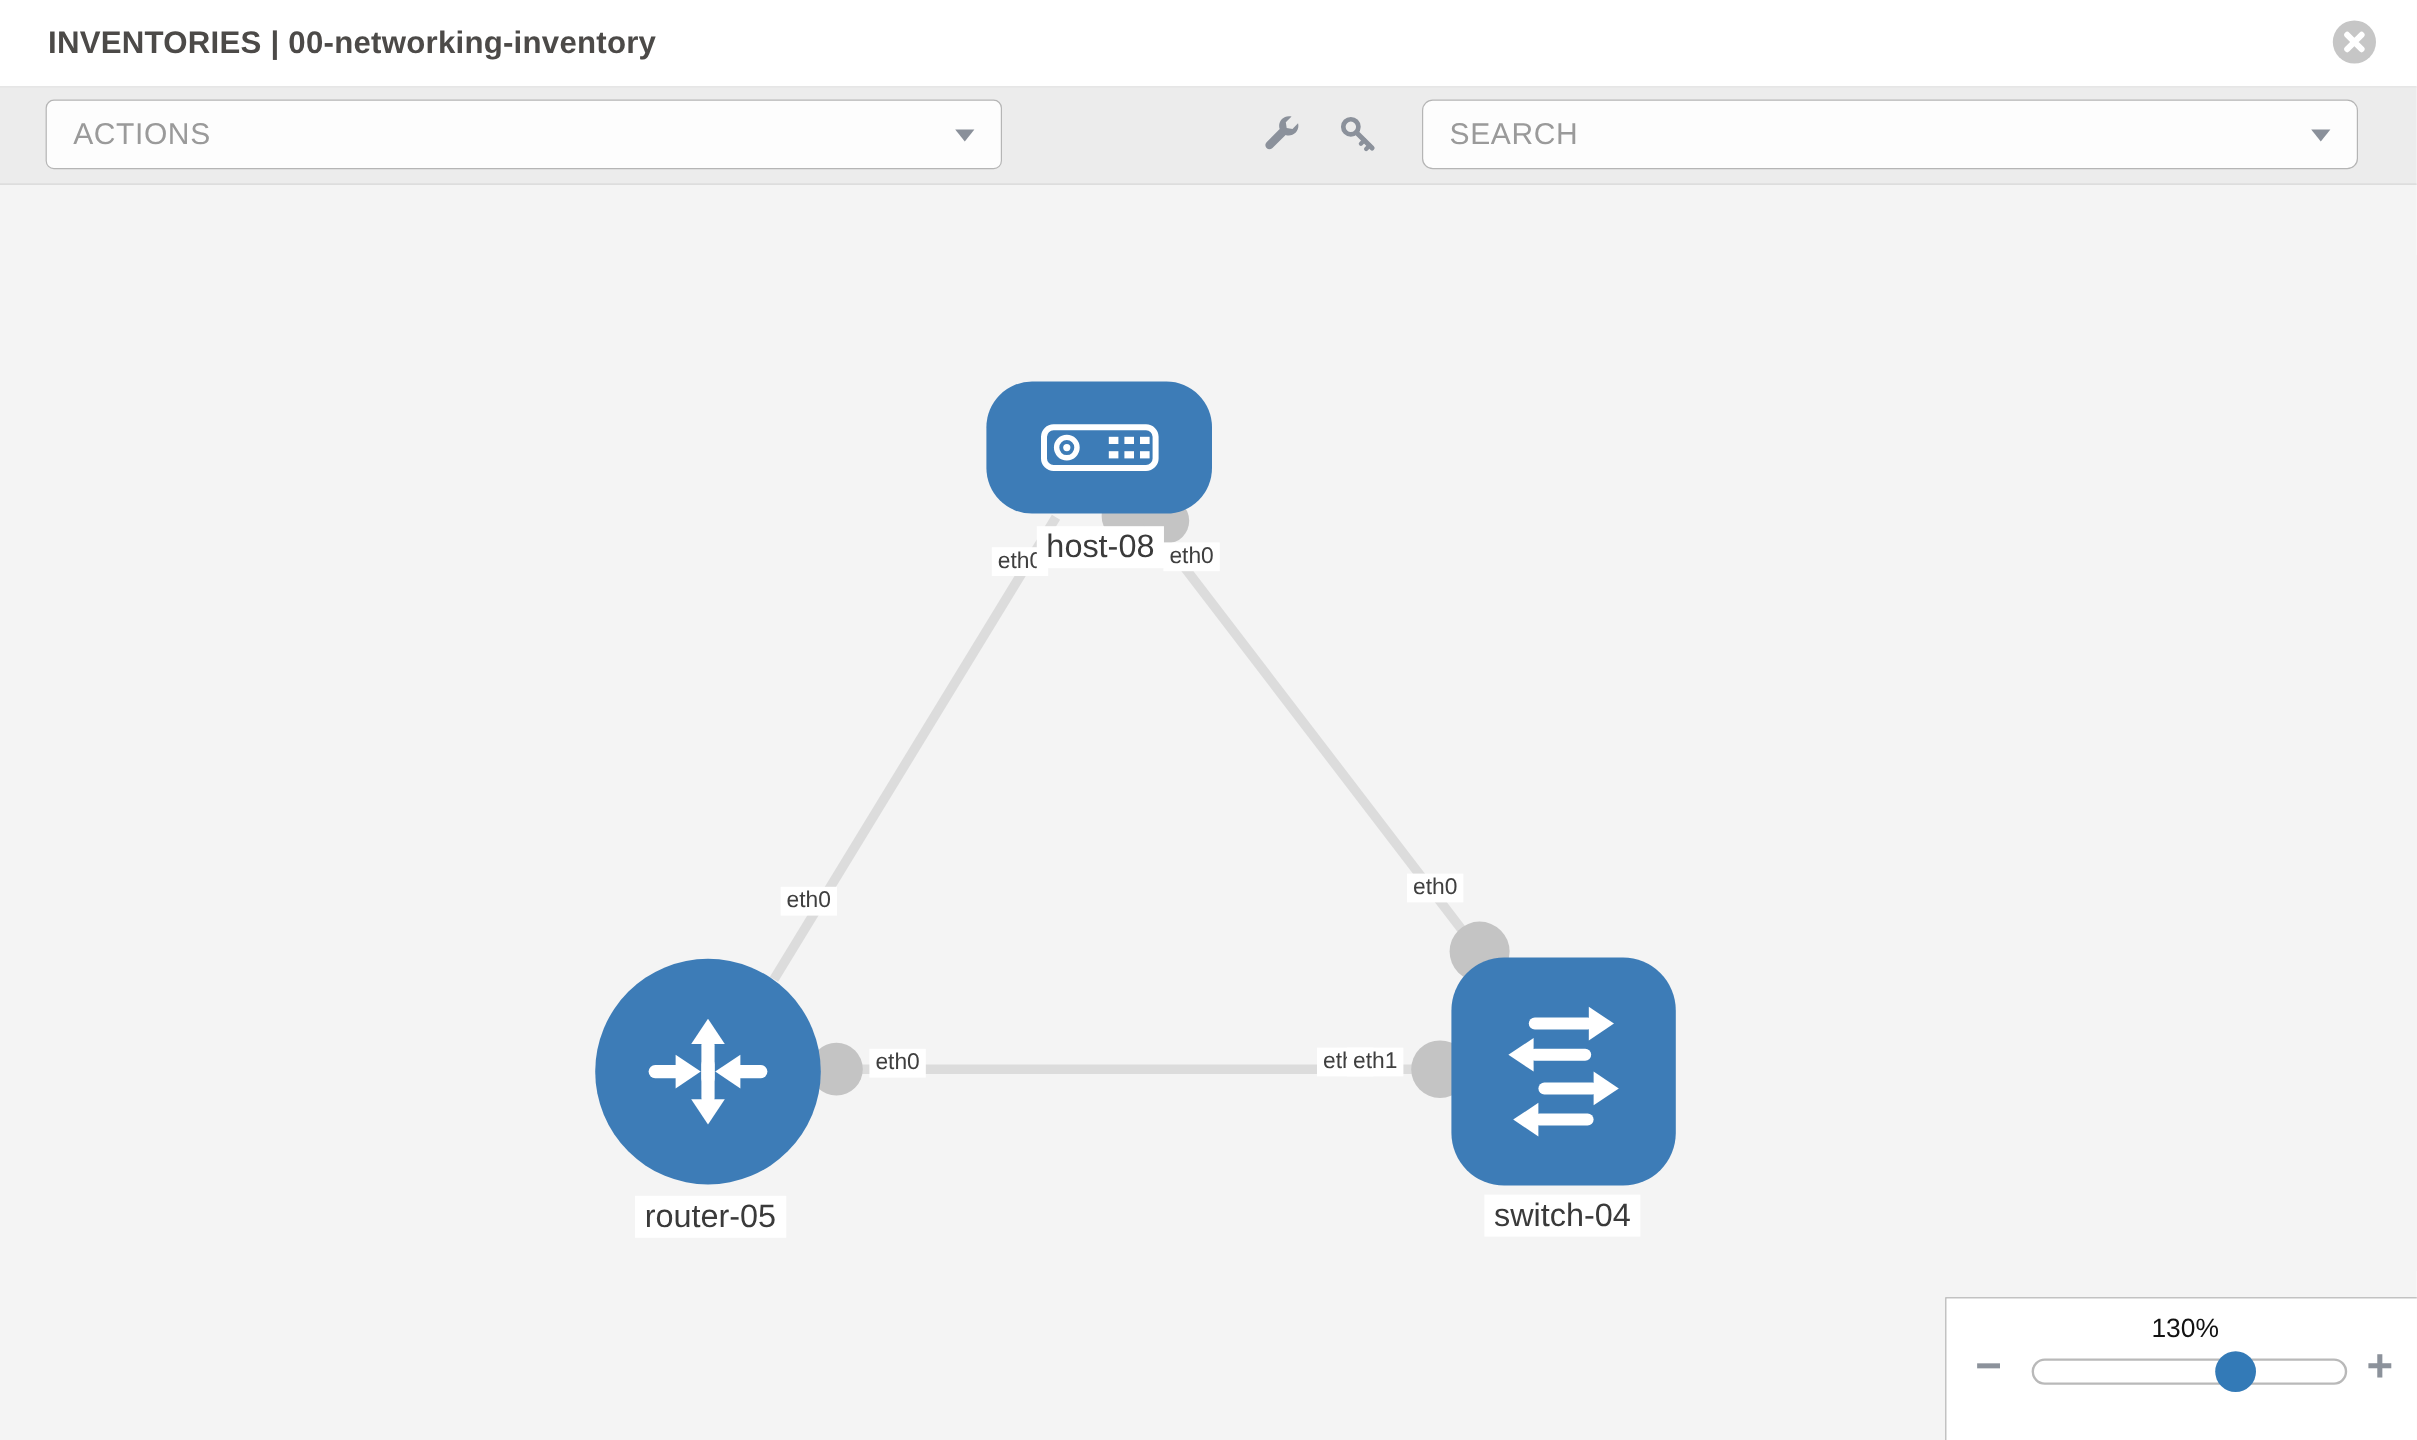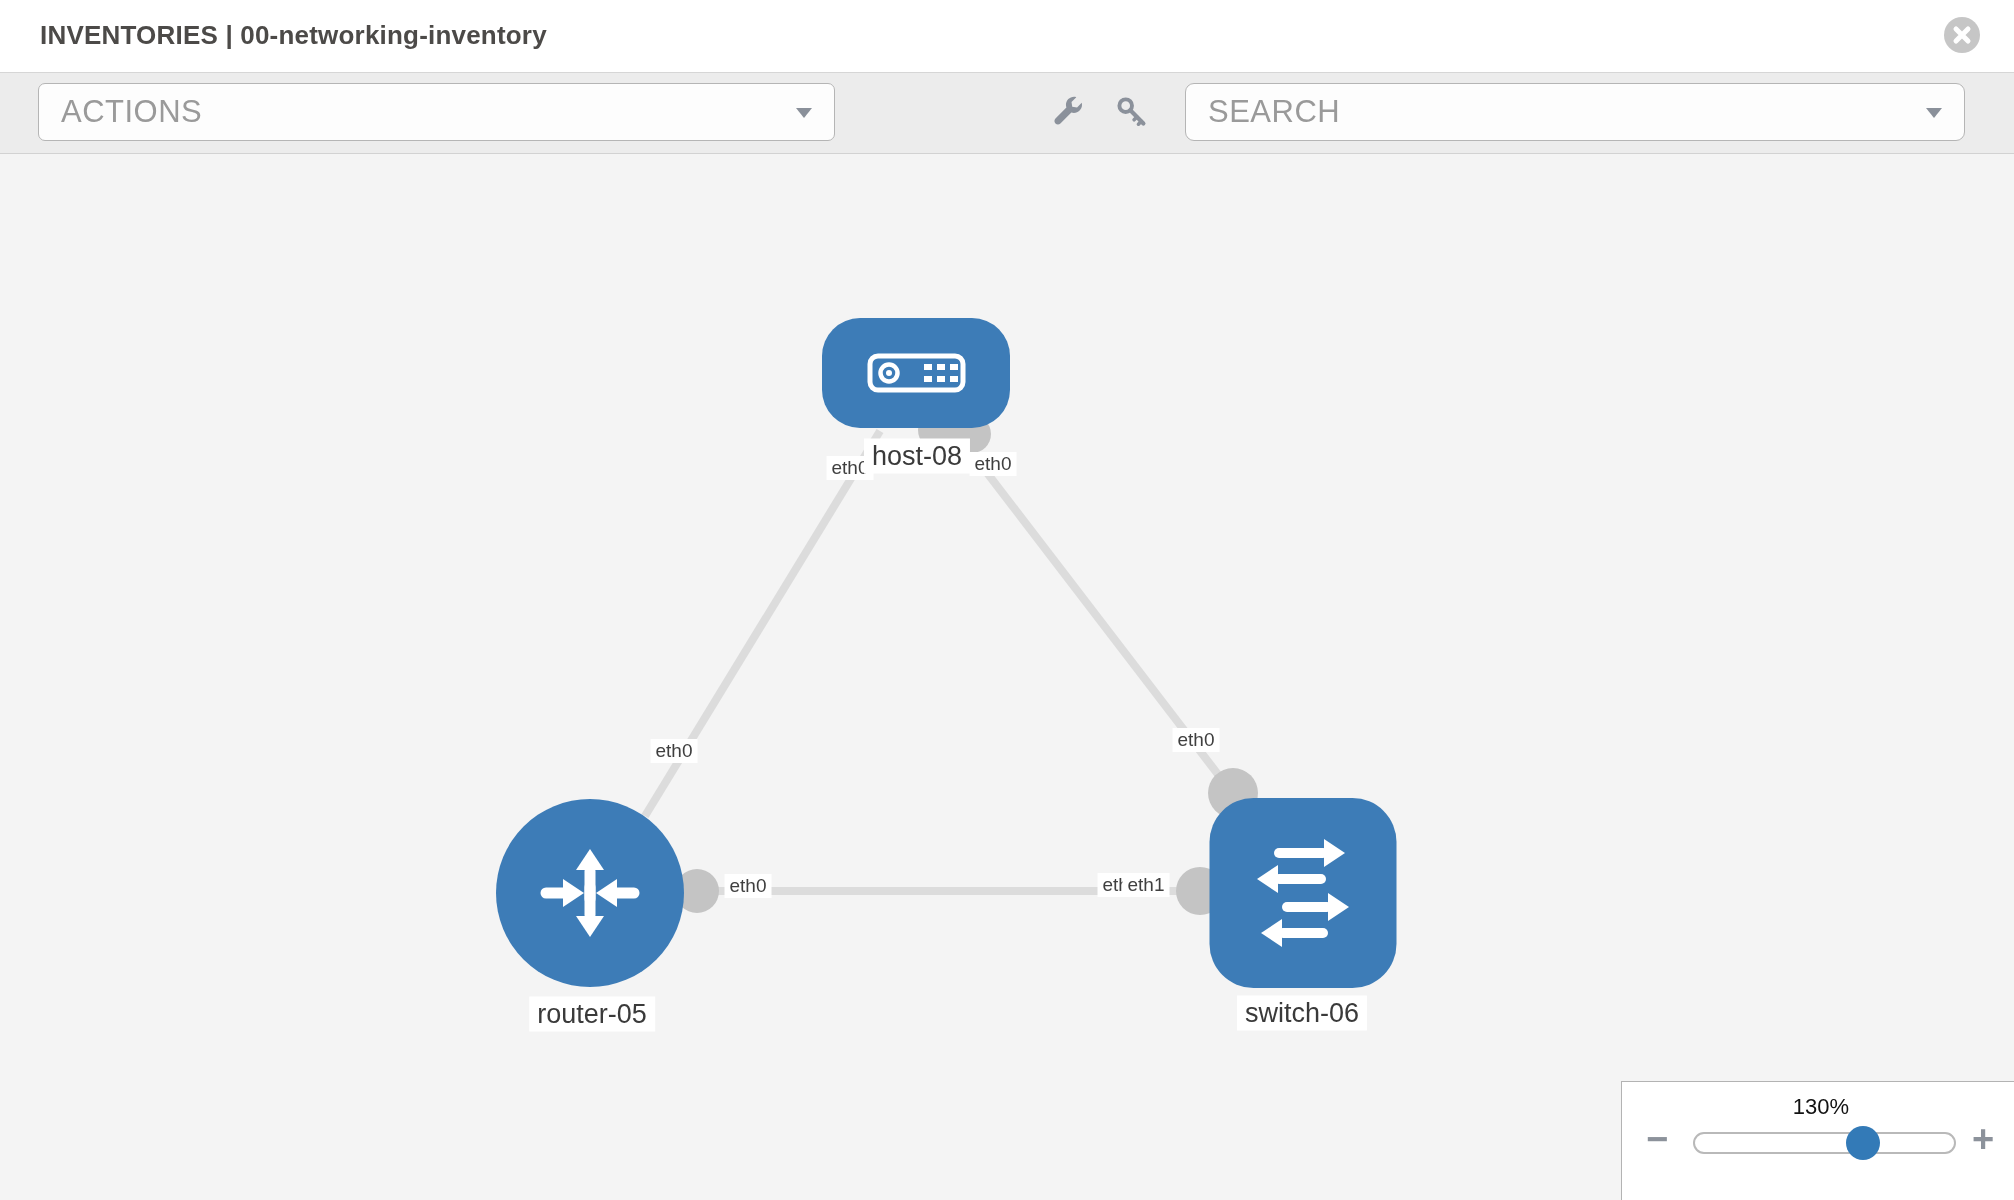--- a/index.html
+++ b/index.html
@@ -31,21 +31,21 @@
   }
   .select{
     position:absolute;top:10px;height:58px;background:#fdfdfd;
     border:1px solid #b5b5b5;border-radius:7px;box-sizing:border-box;
     cursor:pointer;
   }
   .select-actions{left:38px;width:797px;}
   .select-search{left:1185px;width:780px;border-radius:9px;}
   .select .lbl{
     position:absolute;left:22px;top:0;line-height:56px;
-    font-size:31px;color:#9a9a9a;letter-spacing:.5px;
+    font-size:25px;color:#9a9a9a;letter-spacing:.5px;
   }
   .caret{
     position:absolute;right:22px;top:50%;margin-top:-4px;width:0;height:0;
     border-left:8px solid transparent;border-right:8px solid transparent;
     border-top:10px solid #8a909a;
   }
   .tool-btn{
     position:absolute;top:19px;width:42px;height:42px;border:none;
     background:transparent;padding:0;cursor:pointer;
   }
@@ -192,21 +192,21 @@
     <div id="labels">
         <span class="if-label" style="left: 850px; top: 314px;">eth0</span>
         <span class="if-label" style="left: 993px; top: 310px;">eth0</span>
         <span class="if-label" style="left: 674px; top: 597px;">eth0</span>
         <span class="if-label" style="left: 1196px; top: 586px;">eth0</span>
         <span class="if-label" style="left: 748px; top: 732px;">eth0</span>
         <span class="if-label" style="left: 1121px; top: 731px;">eth0</span>
         <span class="if-label" style="left: 1146px; top: 731px;">eth1</span>
         <span class="node-label" style="left: 917px; top: 302px;">host-08</span>
         <span class="node-label" style="left: 592px; top: 860px;">router-05</span>
-        <span class="node-label" style="left: 1302px; top: 859px;">switch-06</span>
+        <span class="node-label" style="left: 1302px; top: 859px;">switch-04</span>
       </div>
 
     <div class="zoom-panel">
       <div class="zoom-value">130%</div>
       <span class="zoom-minus">−</span>
       <div class="zoom-track">
         <div class="zoom-handle" id="zoom-handle" style="left: 151px; background: rgb(51, 122, 183);"></div>
       </div>
       <span class="zoom-plus">+</span>
     </div>

